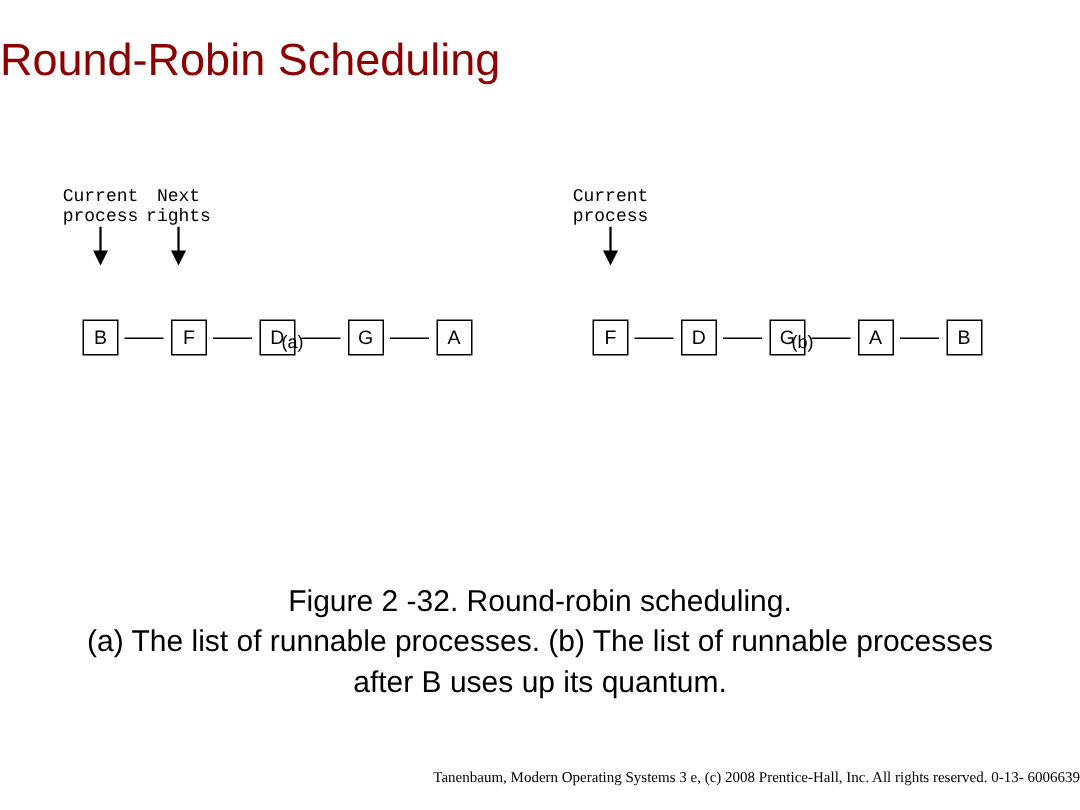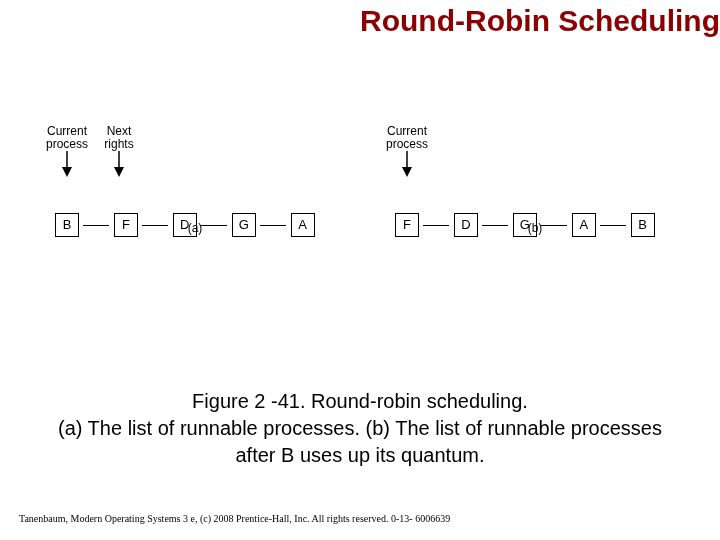--- a/index.html
+++ b/index.html
@@ -8,23 +8,23 @@
     width: 720px;
     height: 540px;
     font-family: Arial, Helvetica, sans-serif;
     background: #fff;
     position: relative;
     overflow: hidden;
   }
   .title {
     font-size: 30px;
     color: #8b0000;
-    text-align: right;
-    margin-top: 4px;
-    font-weight: bold;
+    text-align: left;
+    margin-top: 24px;
+    font-weight: normal;
   }
   .figure-area {
     position: absolute;
     top: 125px;
     left: 55px;
     width: 610px;
     height: 130px;
   }
   .queue-container {
     position: absolute;
@@ -35,20 +35,21 @@
   .label {
     font-size: 12px;
     text-align: center;
     line-height: 1.1;
     position: absolute;
   }
   .arrow-block {
     position: absolute;
     width: 60px;
     text-align: center;
+    font-family: Liberation Mono, monospace;
   }
   .arrow-svg {
     display: block;
     margin: 0 auto;
   }
   .boxes {
     position: absolute;
     top: 60px;
     left: 0;
     white-space: nowrap;
@@ -86,24 +87,23 @@
     right: 40px;
     text-align: center;
     font-size: 20px;
     line-height: 1.35;
   }
   .footer {
     position: absolute;
     bottom: 16px;
     left: 0;
     right: 0;
-    text-align: left;
+    text-align: right;
     font-size: 10px;
     font-family: "Times New Roman", serif;
-    padding-left: 19px;
   }
 </style>
 </head>
 <body>
 
 <div class="title">Round-Robin Scheduling</div>
 
 <div class="figure-area">
 
   <div class="queue-container queue-a">
@@ -155,16 +155,16 @@
       <span class="connector"></span>
       <span class="proc-box">A</span>
       <span class="connector"></span>
       <span class="proc-box">B</span>
     </div>
     <div class="subcap">(b)</div>
   </div>
 
 </div>
 
-<div class="caption" style="white-space:pre-line;">Figure 2 -41. Round-robin scheduling.
+<div class="caption" style="white-space:pre-line;">Figure 2 -32. Round-robin scheduling.
 (a) The list of runnable processes. (b) The list of runnable processes after B uses up its quantum.</div>
 
 <div class="footer">Tanenbaum, Modern Operating Systems 3 e, (c) 2008 Prentice-Hall, Inc. All rights reserved. 0-13- 6006639</div>
 
 </body></html>

